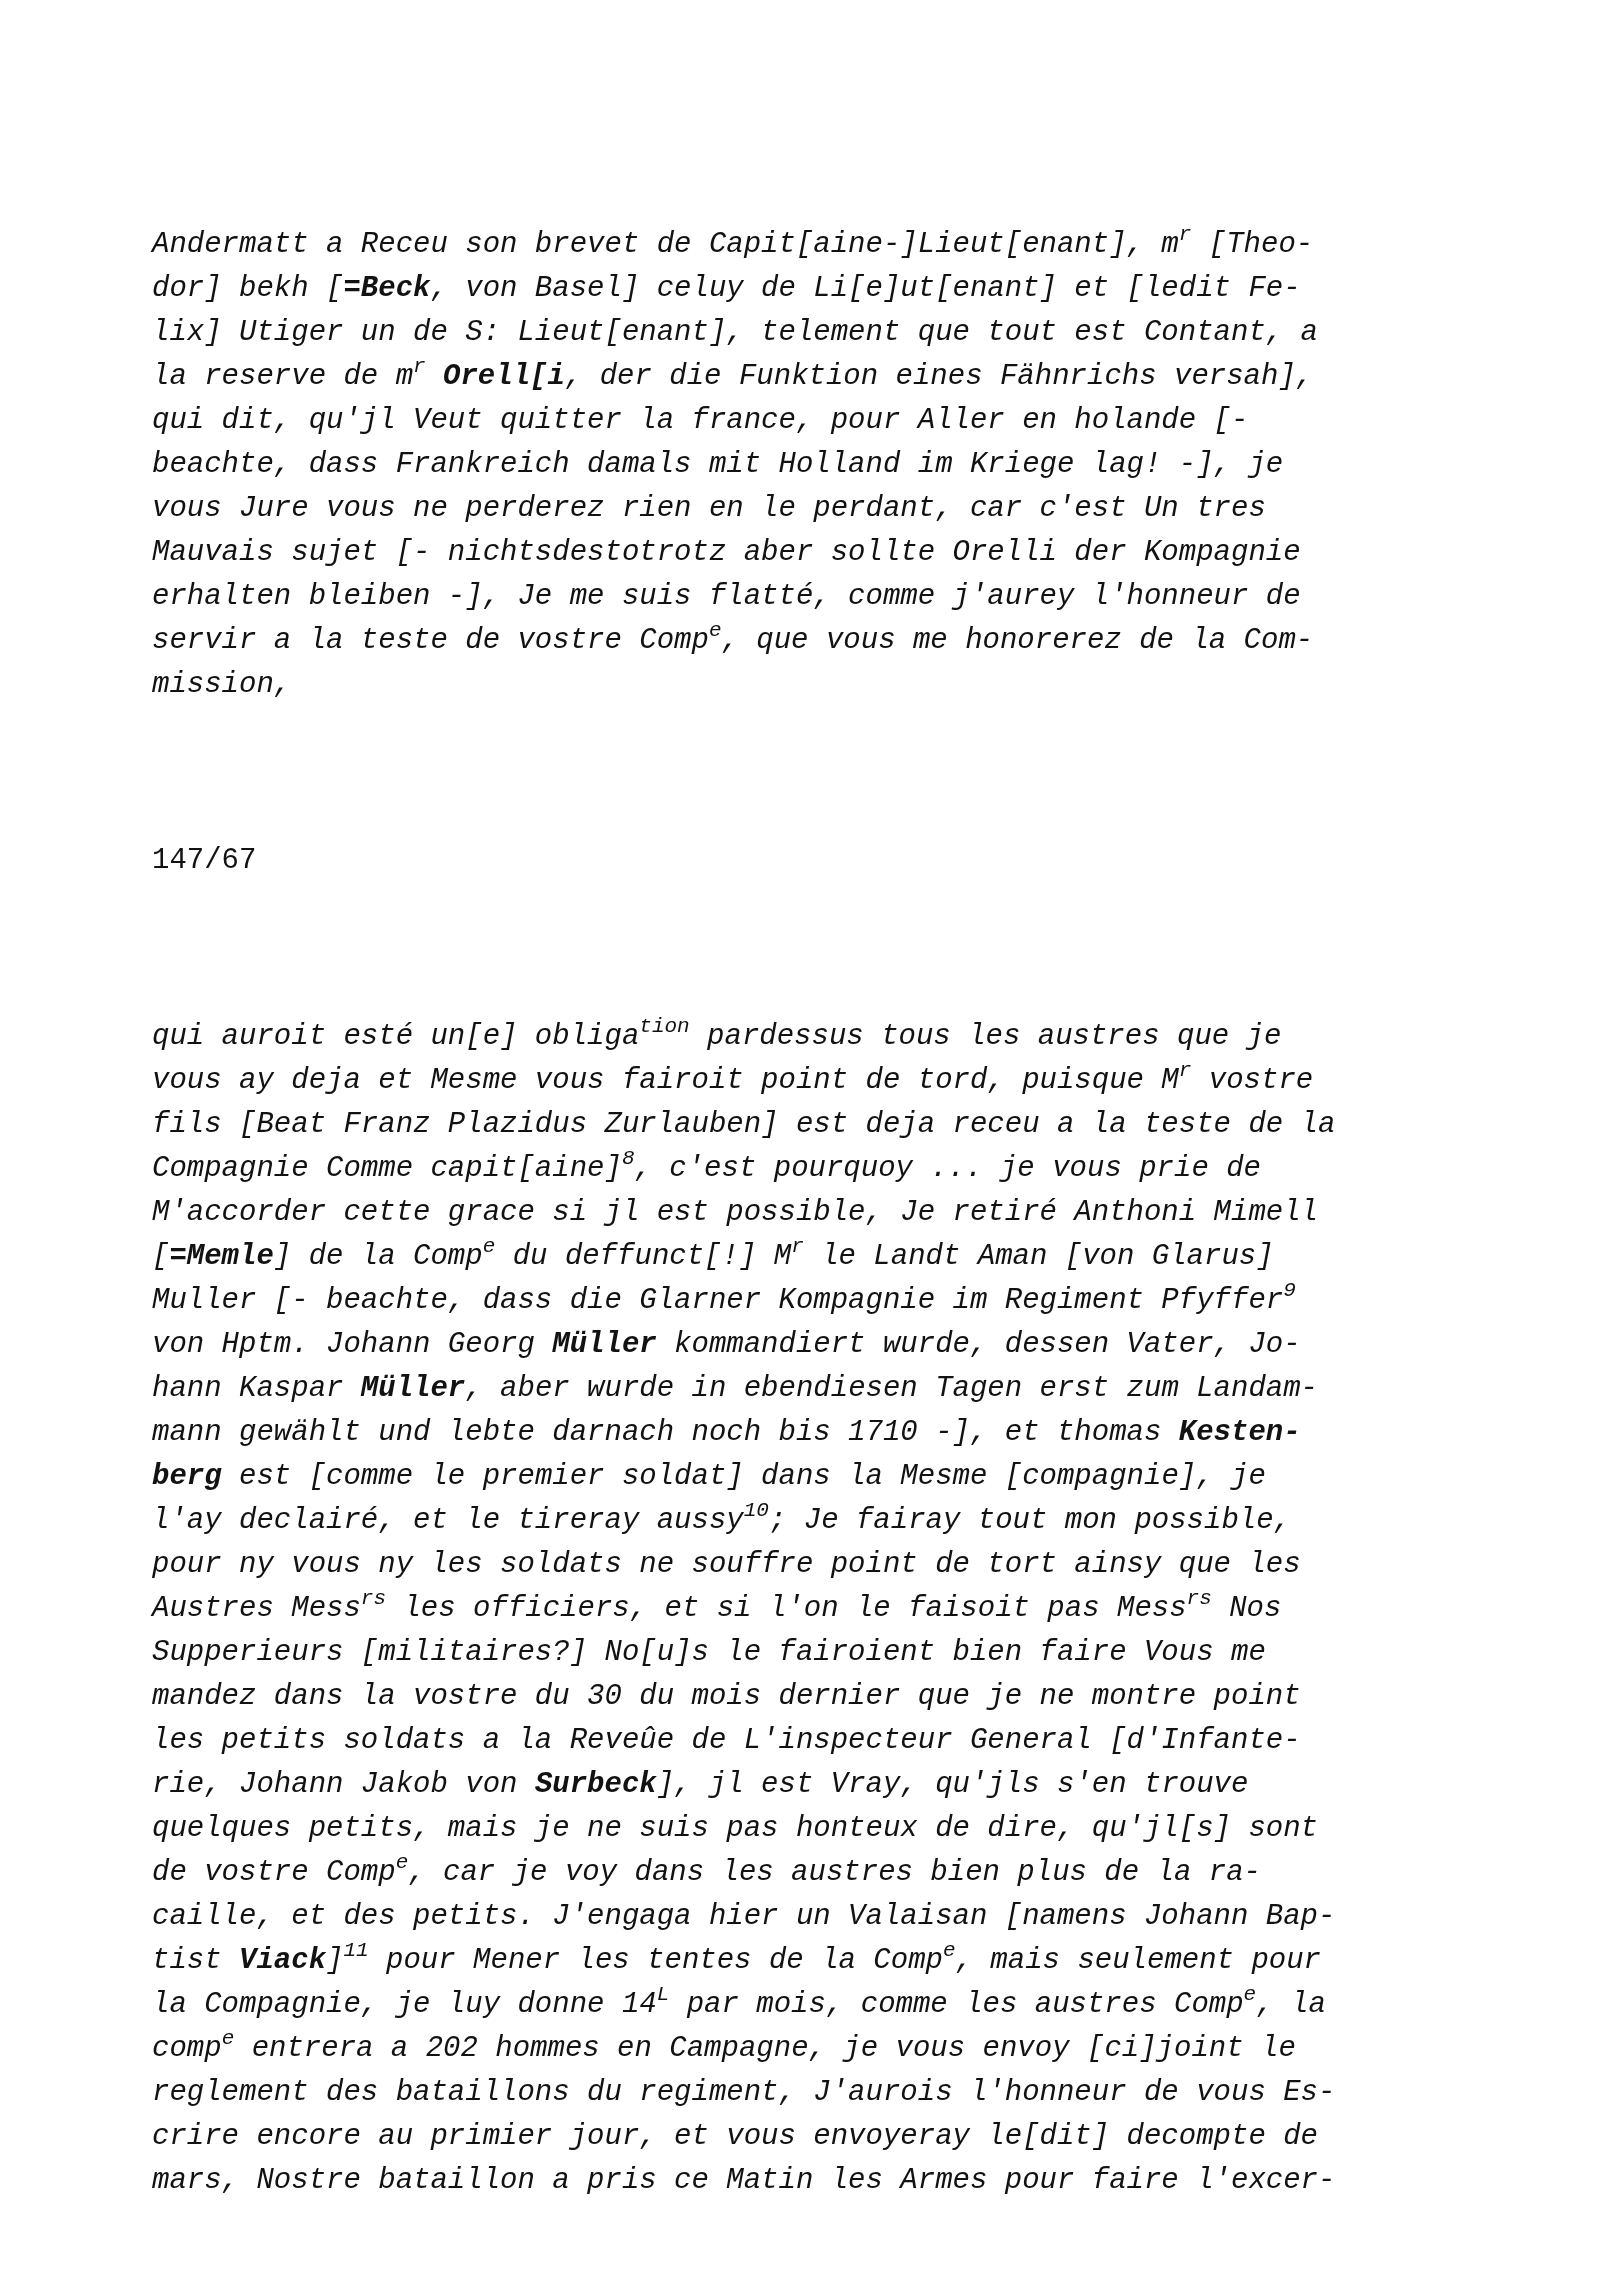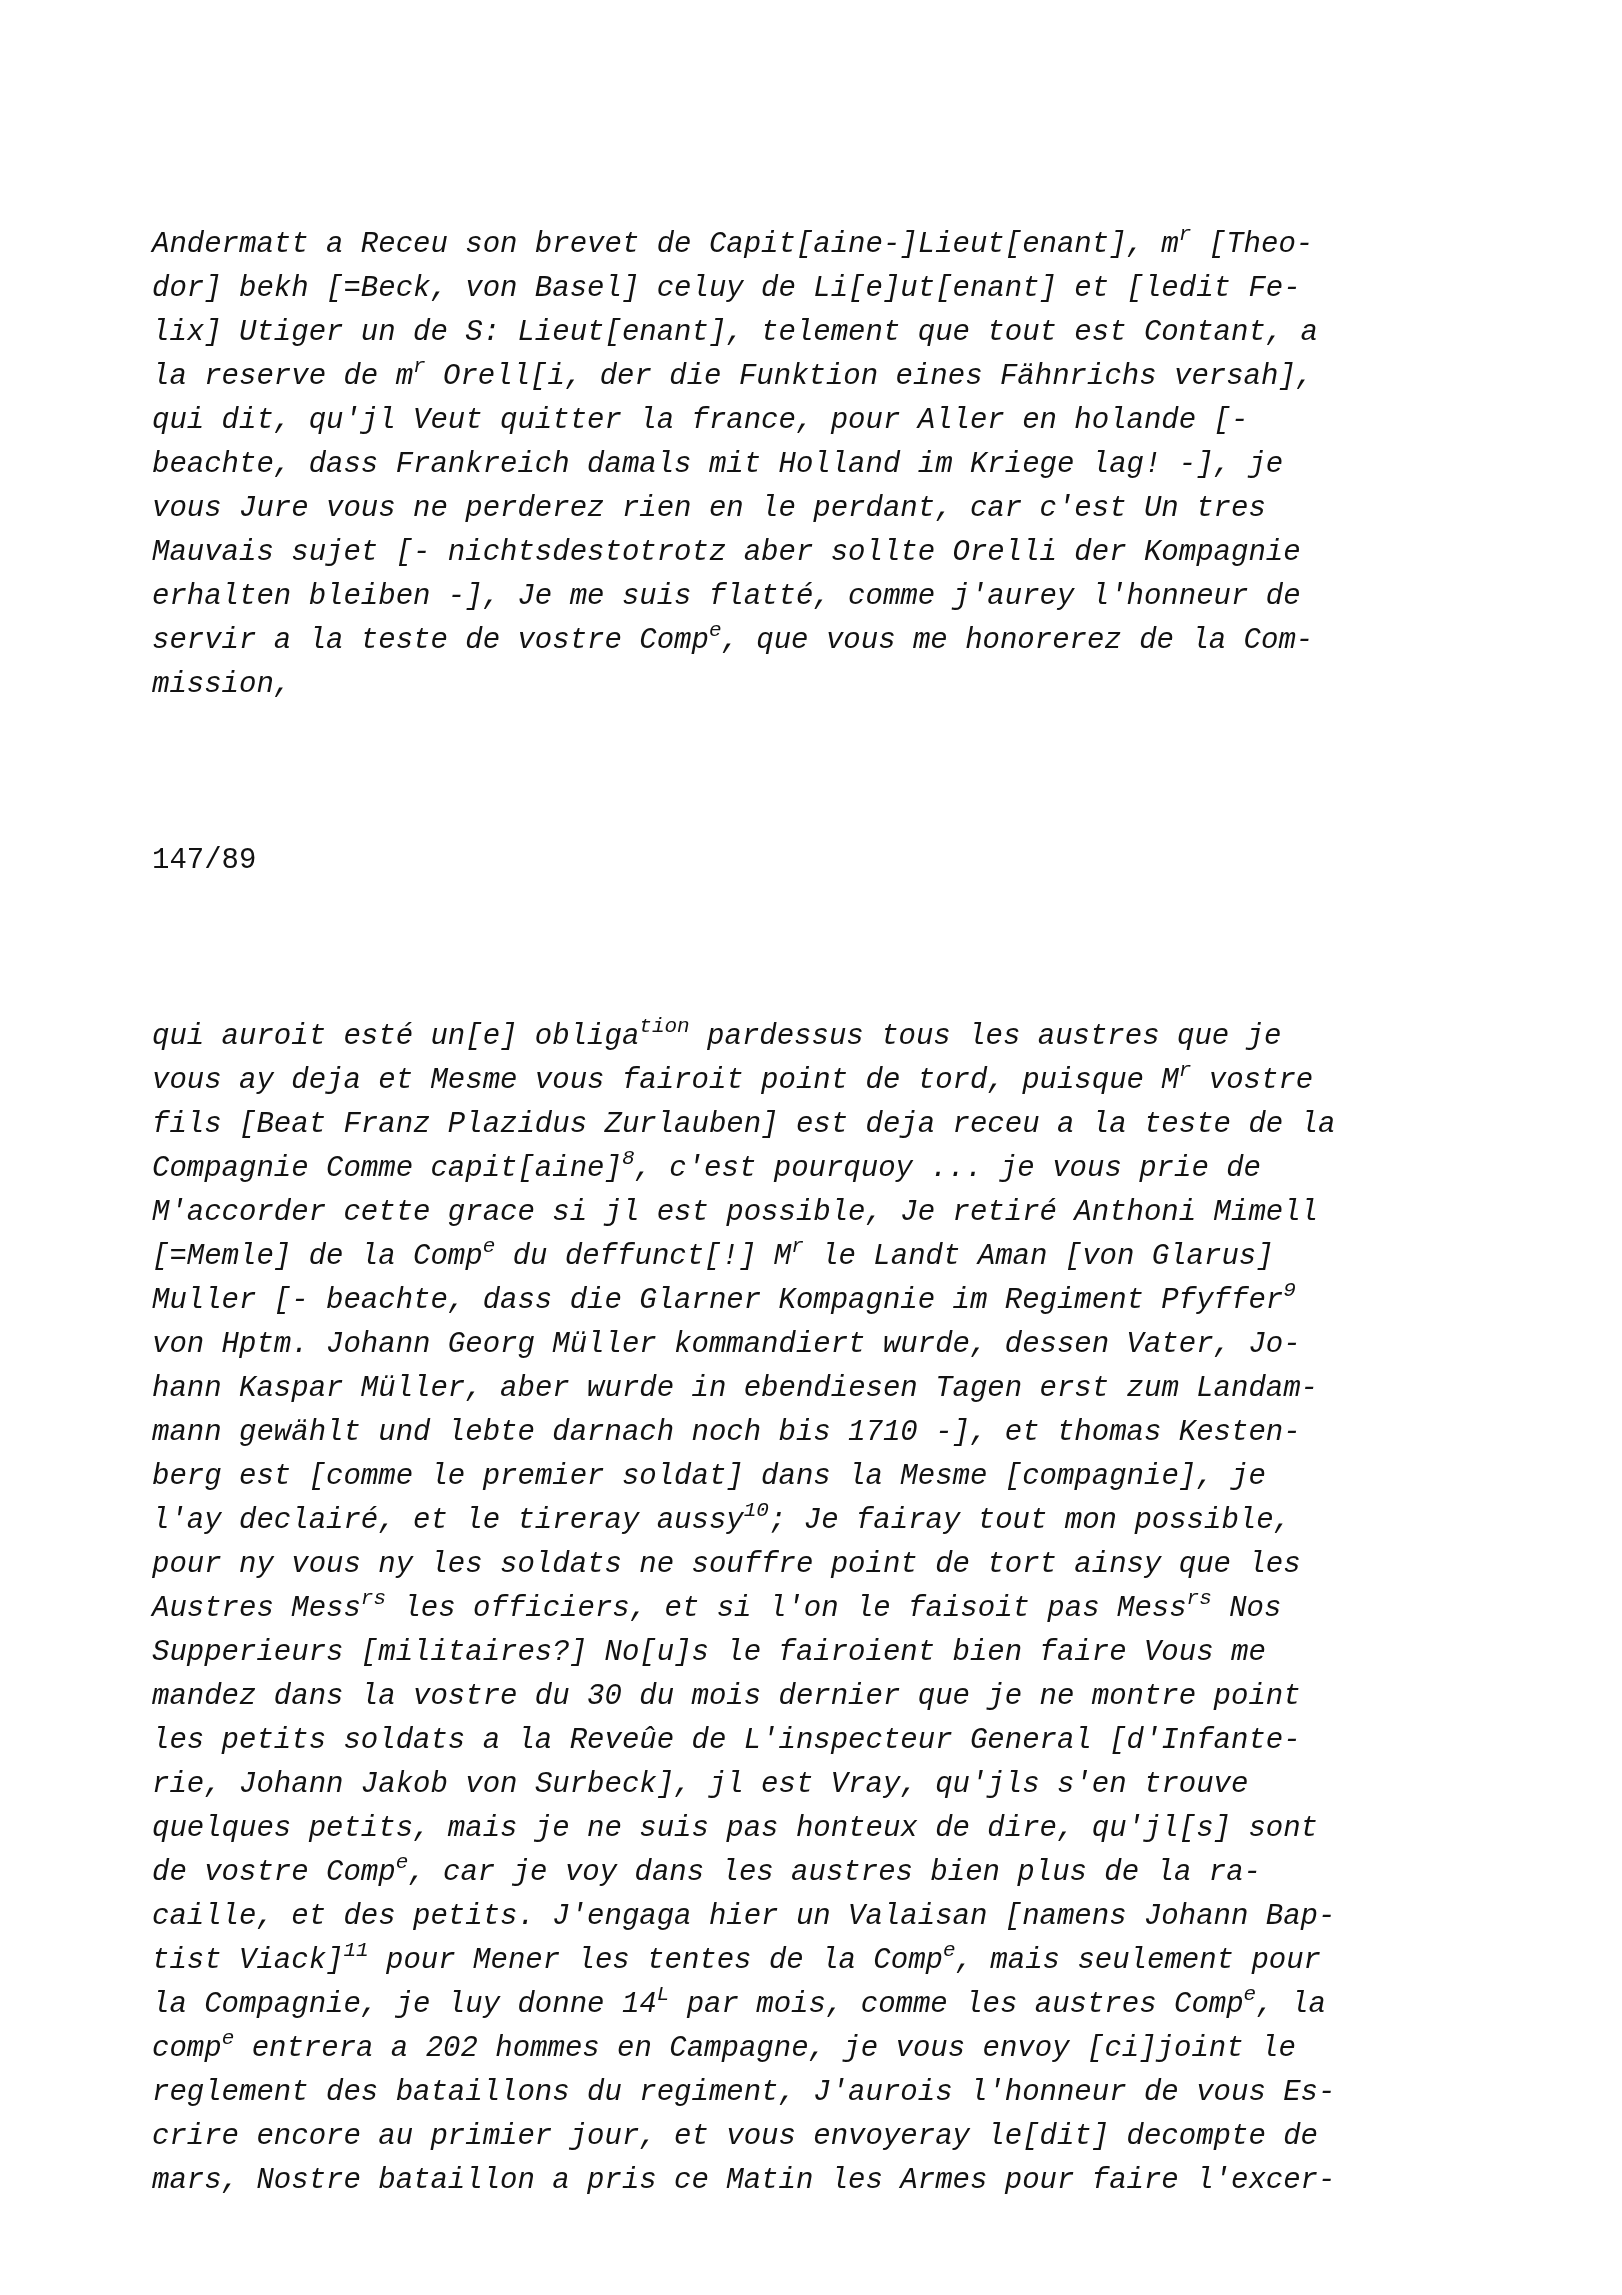--- a/index.html
+++ b/index.html
@@ -19,21 +19,21 @@
     left: 152px;
     top: 135px;
     font-family: "Liberation Mono", monospace;
     font-style: italic;
     font-size: 29px;
     line-height: 44px;
     color: #121212;
     white-space: pre;
   }
   .line { height: 44px; }
-  .b { font-weight: normal; }
+  .b { font-weight: bold; }
   .sup {
     font-size: 21px;
     position: relative;
     top: -12px;
   }
   .heading-row {
     margin: 44px 0;
     font-style: normal;
     height: 44px;
   }
@@ -54,20 +54,20 @@
     left: 332px;
     top: 0;
   }
 </style>
 </head>
 <body>
 
 <div class="page">
   <div class="doc">
     <div id="para1"><div class="line"><span>Andermatt a Receu son brevet de Capit[aine-]Lieut[enant], m</span><span class="sup">r</span><span> [Theo-</span></div><div class="line"><span>dor] bekh [</span><span class="b">=Beck</span><span>, von Basel] celuy de Li[e]ut[enant] et [ledit Fe-</span></div><div class="line"><span>lix] Utiger un de S: Lieut[enant], telement que tout est Contant, a</span></div><div class="line"><span>la reserve de m</span><span class="sup">r</span><span> </span><span class="b">Orell[i</span><span>, der die Funktion eines Fähnrichs versah],</span></div><div class="line"><span>qui dit, qu'jl Veut quitter la france, pour Aller en holande [-</span></div><div class="line"><span>beachte, dass Frankreich damals mit Holland im Kriege lag! -], je</span></div><div class="line"><span>vous Jure vous ne perderez rien en le perdant, car c'est Un tres</span></div><div class="line"><span>Mauvais sujet [- nichtsdestotrotz aber sollte Orelli der Kompagnie</span></div><div class="line"><span>erhalten bleiben -], Je me suis flatté, comme j'aurey l'honneur de</span></div><div class="line"><span>servir a la teste de vostre Comp</span><span class="sup">e</span><span>, que vous me honorerez de la Com-</span></div><div class="line"><span>mission,</span></div></div>
-    <div class="heading-row">147/89</div>
+    <div class="heading-row">147/67</div>
     <div id="para2"><div class="line"><span>qui auroit esté un[e] obliga</span><span class="sup">tion</span><span> pardessus tous les austres que je</span></div><div class="line"><span>vous ay deja et Mesme vous fairoit point de tord, puisque M</span><span class="sup">r</span><span> vostre</span></div><div class="line"><span>fils [Beat Franz Plazidus Zurlauben] est deja receu a la teste de la</span></div><div class="line"><span>Compagnie Comme capit[aine]</span><span class="sup">8</span><span>, c'est pourquoy ... je vous prie de</span></div><div class="line"><span>M'accorder cette grace si jl est possible, Je retiré Anthoni Mimell</span></div><div class="line"><span>[</span><span class="b">=Memle</span><span>] de la Comp</span><span class="sup">e</span><span> du deffunct[!] M</span><span class="sup">r</span><span> le Landt Aman [von Glarus]</span></div><div class="line"><span>Muller [- beachte, dass die Glarner Kompagnie im Regiment Pfyffer</span><span class="sup">9</span></div><div class="line"><span>von Hptm. Johann Georg </span><span class="b">Müller</span><span> kommandiert wurde, dessen Vater, Jo-</span></div><div class="line"><span>hann Kaspar </span><span class="b">Müller</span><span>, aber wurde in ebendiesen Tagen erst zum Landam-</span></div><div class="line"><span>mann gewählt und lebte darnach noch bis 1710 -], et thomas </span><span class="b">Kesten-</span></div><div class="line"><span class="b">berg</span><span> est [comme le premier soldat] dans la Mesme [compagnie], je</span></div><div class="line"><span>l'ay declairé, et le tireray aussy</span><span class="sup">10</span><span>; Je fairay tout mon possible,</span></div><div class="line"><span>pour ny vous ny les soldats ne souffre point de tort ainsy que les</span></div><div class="line"><span>Austres Mess</span><span class="sup">rs</span><span> les officiers, et si l'on le faisoit pas Mess</span><span class="sup">rs</span><span> Nos</span></div><div class="line"><span>Supperieurs [militaires?] No[u]s le fairoient bien faire Vous me</span></div><div class="line"><span>mandez dans la vostre du 30 du mois dernier que je ne montre point</span></div><div class="line"><span>les petits soldats a la Reveûe de L'inspecteur General [d'Infante-</span></div><div class="line"><span>rie, Johann Jakob von </span><span class="b">Surbeck</span><span>], jl est Vray, qu'jls s'en trouve</span></div><div class="line"><span>quelques petits, mais je ne suis pas honteux de dire, qu'jl[s] sont</span></div><div class="line"><span>de vostre Comp</span><span class="sup">e</span><span>, car je voy dans les austres bien plus de la ra-</span></div><div class="line"><span>caille, et des petits. J'engaga hier un Valaisan [namens Johann Bap-</span></div><div class="line"><span>tist </span><span class="b">Viack</span><span>]</span><span class="sup">11</span><span> pour Mener les tentes de la Comp</span><span class="sup">e</span><span>, mais seulement pour</span></div><div class="line"><span>la Compagnie, je luy donne 14</span><span class="sup">L</span><span> par mois, comme les austres Comp</span><span class="sup">e</span><span>, la</span></div><div class="line"><span>comp</span><span class="sup">e</span><span> entrera a 202 hommes en Campagne, je vous envoy [ci]joint le</span></div><div class="line"><span>reglement des bataillons du regiment, J'aurois l'honneur de vous Es-</span></div><div class="line"><span>crire encore au primier jour, et vous envoyeray le[dit] decompte de</span></div><div class="line"><span>mars, Nostre bataillon a pris ce Matin les Armes pour faire l'excer-</span></div><div class="line"><span>cice[!], je vous Jure qu'jl est fort beau, J'envoyeray les contes de</span></div><div class="line"><span>tous ce que je dois au Nom de la Comp</span><span class="sup">e</span><span>, le paquet estant assez grand</span></div><div class="line"><span>cette fois, Je reitere a vous demander en grace De me vouloir accor-</span></div></div>
   </div>
   <div class="footer">
     <span>80</span>
   </div>
 </div>
 
 
 </body></html>

